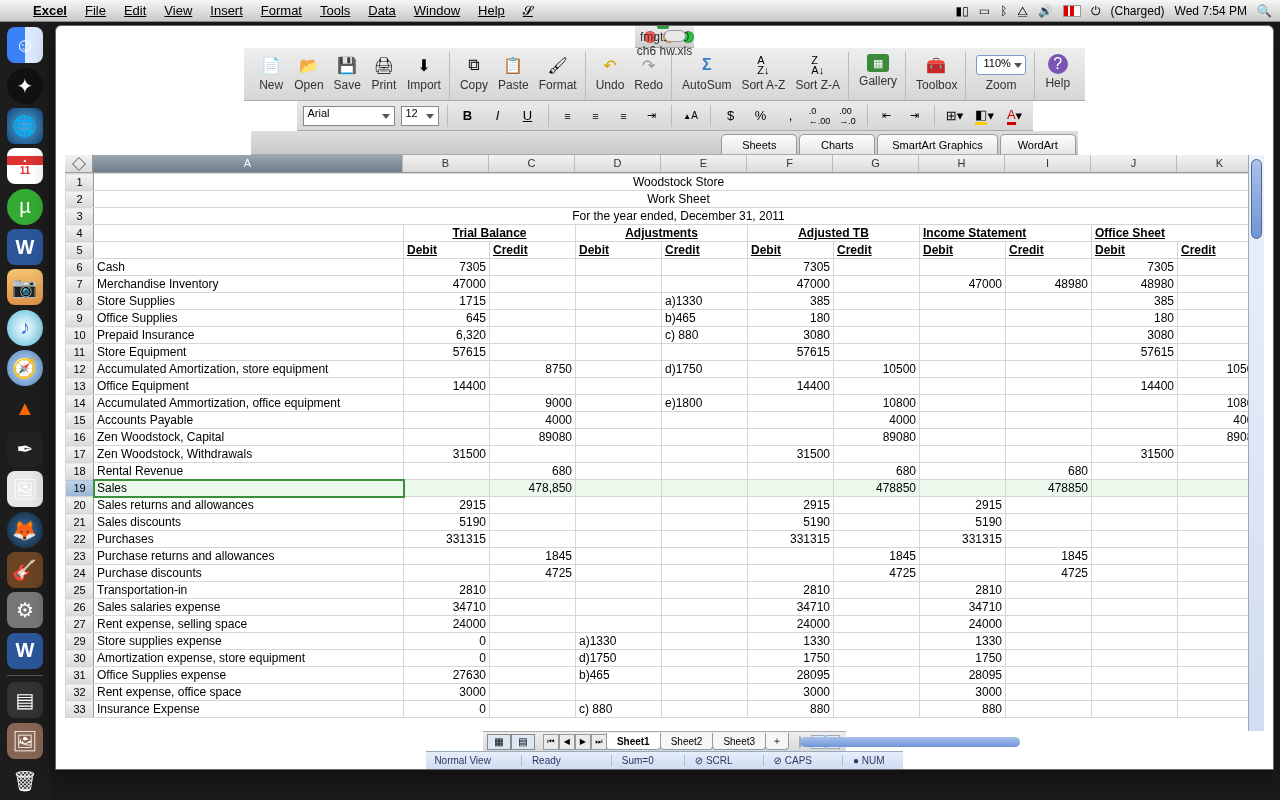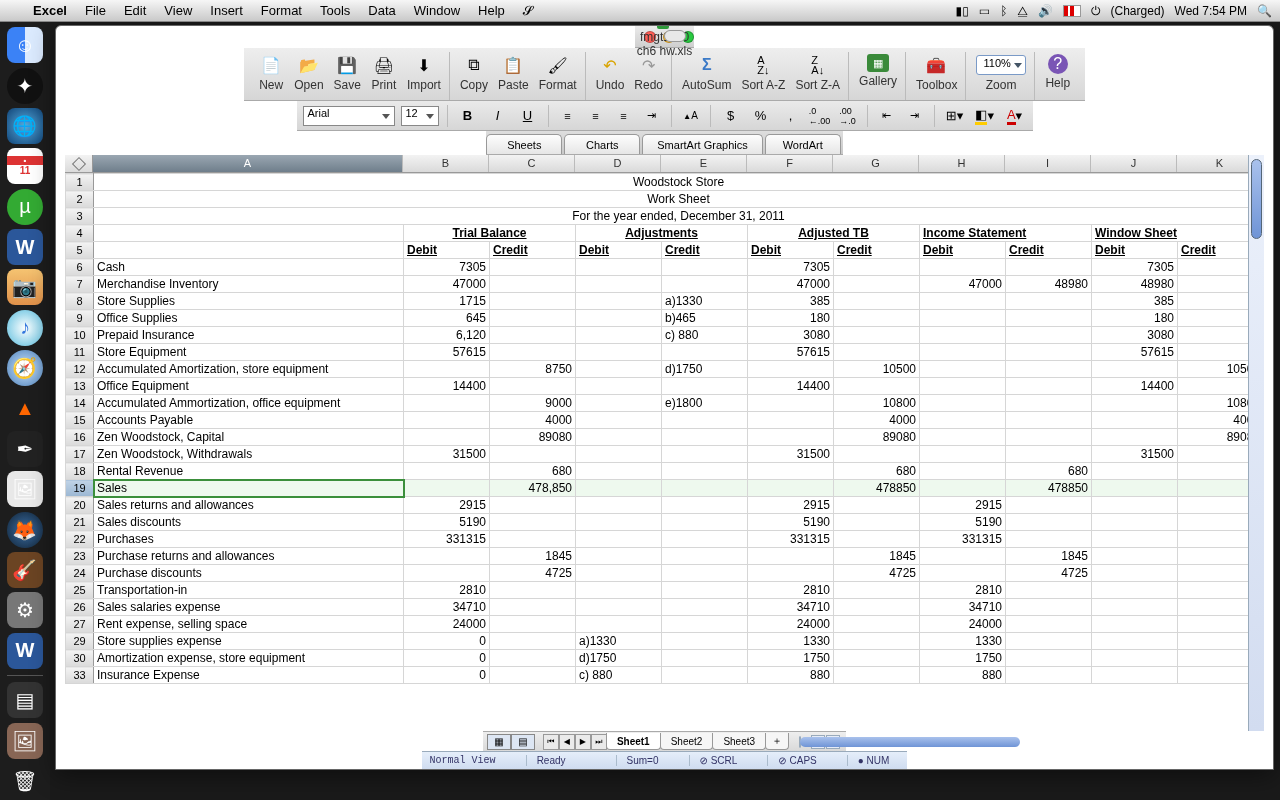--- a/index.html
+++ b/index.html
@@ -3,21 +3,21 @@
 <meta charset="utf-8">
 <style>
 * { margin:0; padding:0; box-sizing:border-box; font-family: "Lucida Grande", Arial, sans-serif; }
 html,body { width:1280px; height:800px; overflow:hidden; background:#1a1a1a; }
 
 
 .mac-menubar { position:absolute; top:0; left:0; right:0; height:22px;
   background: linear-gradient(#f6f6f6,#c9c9c9); display:flex; align-items:center;
   font-size:13px; color:#000; z-index:100; border-bottom:1px solid #888;}
 .mac-menubar .apple { width:24px; text-align:center; font-size:14px;}
-.mac-menubar .menu-item { padding:0 9px; cursor:default;}
+.mac-menubar .menu-item { padding:0 9px; cursor:default;text-decoration:underline;}
 .mac-menubar .menu-item.bold { font-weight:bold;}
 .mac-menubar .spacer { flex:1;}
 .mac-menubar .status { display:flex; align-items:center; gap:10px; padding-right:8px; font-size:12px;}
 .mac-menubar .status span { cursor:default;}
 .flag { display:inline-block; width:18px; height:11px; background:linear-gradient(to bottom, red 0 33%, white 33% 66%, red 66%); position:relative;}
 .flag::after{content:"";position:absolute;left:6px;top:3px;width:5px;height:5px;background:red;transform:rotate(45deg);}
 .mac-menubar .flag{background:#fff; border:1px solid #999; position:relative; width:18px; height:12px;}
 .mac-menubar .flag::before{content:"";position:absolute;left:0;top:0;width:4px;height:100%;background:#d00;}
 .mac-menubar .flag::after{content:"";position:absolute;right:0;top:0;width:4px;height:100%;background:#d00; transform:none;}
 
@@ -62,21 +62,21 @@
 .fmt-bar{ background:linear-gradient(#eaeaea,#d6d6d6); border-bottom:1px solid #aaa;
   height:30px; display:flex; align-items:center; padding:0 6px; gap:6px;}
 .fmt-select{ height:20px; background:#fff; border:1px solid #888; font-size:11px; padding:0 16px 0 4px; position:relative;}
 .fmt-select::after{content:"";position:absolute;right:4px;top:7px;border-left:4px solid transparent;border-right:4px solid transparent;border-top:5px solid #555;}
 .fmt-btn{ width:24px;height:22px;border:1px solid transparent; border-radius:3px;display:flex;align-items:center;justify-content:center;font-size:13px;cursor:default;}
 .fmt-sep{width:1px;height:22px;background:#bbb;margin:0 2px;}
 .fmt-btn.small{font-size:11px;width:22px;}
 
 
 .ribbon-tabs{ height:24px; background:linear-gradient(#dedede,#c9c9c9); border-bottom:1px solid #aaa;
-  display:flex; align-items:flex-end; }
+  display:flex; align-items:flex-end; padding-left:470px;}
 .ribbon-tab{ min-width:76px; height:20px; border:1px solid #999; border-bottom:none;
   background:linear-gradient(#fdfdfd,#e6e6e6); font-size:11px; display:flex;align-items:center;justify-content:center;
   margin-right:2px; border-radius:5px 5px 0 0; padding:0 14px; cursor:default;}
 
 
 .sheet-area{ flex:1; display:flex; flex-direction:column; position:relative; overflow:hidden;}
 .col-header{ height:18px; background:linear-gradient(#f3f3f3,#dadada); border-bottom:1px solid #999;
   display:flex; font-size:11px;}
 .col-header .rowcol-corner{ width:28px; border-right:1px solid #999; display:flex;align-items:center;justify-content:center;}
 .col-header .rowcol-corner .diamond{width:10px;height:10px;transform:rotate(45deg);border:1px solid #777;}
@@ -110,21 +110,21 @@
 .sheet-tab.active{ background:#fff; font-weight:bold;}
 .sheet-tab.add{ padding:0 6px;}
 .hscroll{ flex:1; height:12px; margin:0 10px; background:linear-gradient(#e6ecf7,#cfd9ef); border:1px solid #9ab; border-radius:6px; position:relative;}
 .hscroll .hthumb{ position:absolute; left:0; top:0; bottom:0; width:220px; background:linear-gradient(#a9c1ec,#6f94d6); border-radius:6px;}
 .hscroll-arrows{display:flex;gap:1px;margin-right:6px;}
 .hscroll-arrows .ar{width:14px;height:14px;border:1px solid #9ab;background:#e6ecf7;font-size:8px;display:flex;align-items:center;justify-content:center;}
 
 .statusbar{ height:18px; background:linear-gradient(#e5eefa,#cfdcf0); border-top:1px solid #9ab;
   display:flex; align-items:center; font-size:10px; color:#336; padding:0 8px; gap:20px;}
 .statusbar .sb-item{border-left:1px solid #abc;padding:0 10px;}
-.statusbar .sb-first{border:none;padding-left:0;font-family:Liberation Mono, monospace;}
+.statusbar .sb-first{border:none;padding-left:0;}
 </style>
 </head>
 <body>
 
 <div class="mac-menubar">
   <div class="apple"></div>
   <div class="menu-item bold">Excel</div>
   <div class="menu-item">File</div>
   <div class="menu-item">Edit</div>
   <div class="menu-item">View</div>
@@ -384,21 +384,21 @@
               <td class="rowhdr">3</td>
               <td class="colA center" colspan="11">For the year ended, December 31, 2011</td>
             </tr>
             <tr>
               <td class="rowhdr">4</td>
               <td class="colA"></td>
               <td class="colN hdr center" colspan="2">Trial Balance</td>
               <td class="colN hdr center" colspan="2">Adjustments</td>
               <td class="colN hdr center" colspan="2">Adjusted TB</td>
               <td class="colN hdr" colspan="2">Income Statement</td>
-              <td class="colN hdr" colspan="2">Window Sheet</td>
+              <td class="colN hdr" colspan="2">Office Sheet</td>
             </tr>
             <tr>
               <td class="rowhdr">5</td>
               <td class="colA"></td>
               <td class="colN hdr">Debit</td>
               <td class="colN hdr">Credit</td>
               <td class="colN hdr">Debit</td>
               <td class="colN hdr">Credit</td>
               <td class="colN hdr">Debit</td>
               <td class="colN hdr">Credit</td>
@@ -459,21 +459,21 @@
               <td class="colN num">180</td>
               <td class="colN num"></td>
               <td class="colN num"></td>
               <td class="colN num"></td>
               <td class="colN num">180</td>
               <td class="colN num"></td>
             </tr>
             <tr class="">
               <td class="rowhdr">10</td>
               <td class="colA">Prepaid Insurance</td>
-              <td class="colN num">6,120</td>
+              <td class="colN num">6,320</td>
               <td class="colN num"></td>
               <td class="colN"></td>
               <td class="colN">c) 880</td>
               <td class="colN num">3080</td>
               <td class="colN num"></td>
               <td class="colN num"></td>
               <td class="colN num"></td>
               <td class="colN num">3080</td>
               <td class="colN num"></td>
             </tr>
@@ -732,20 +732,48 @@
             <tr class="">
               <td class="rowhdr">30</td>
               <td class="colA">Amortization expense, store equipment</td>
               <td class="colN num">0</td>
               <td class="colN num"></td>
               <td class="colN">d)1750</td>
               <td class="colN"></td>
               <td class="colN num">1750</td>
               <td class="colN num"></td>
               <td class="colN num">1750</td>
+              <td class="colN num"></td>
+              <td class="colN num"></td>
+              <td class="colN num"></td>
+            </tr>
+            <tr class="">
+              <td class="rowhdr">31</td>
+              <td class="colA">Office Supplies expense</td>
+              <td class="colN num">27630</td>
+              <td class="colN num"></td>
+              <td class="colN">b)465</td>
+              <td class="colN"></td>
+              <td class="colN num">28095</td>
+              <td class="colN num"></td>
+              <td class="colN num">28095</td>
+              <td class="colN num"></td>
+              <td class="colN num"></td>
+              <td class="colN num"></td>
+            </tr>
+            <tr class="">
+              <td class="rowhdr">32</td>
+              <td class="colA">Rent expense, office space</td>
+              <td class="colN num">3000</td>
+              <td class="colN num"></td>
+              <td class="colN"></td>
+              <td class="colN"></td>
+              <td class="colN num">3000</td>
+              <td class="colN num"></td>
+              <td class="colN num">3000</td>
               <td class="colN num"></td>
               <td class="colN num"></td>
               <td class="colN num"></td>
             </tr>
             <tr class="">
               <td class="rowhdr">33</td>
               <td class="colA">Insurance Expense</td>
               <td class="colN num">0</td>
               <td class="colN num"></td>
               <td class="colN">c) 880</td>

